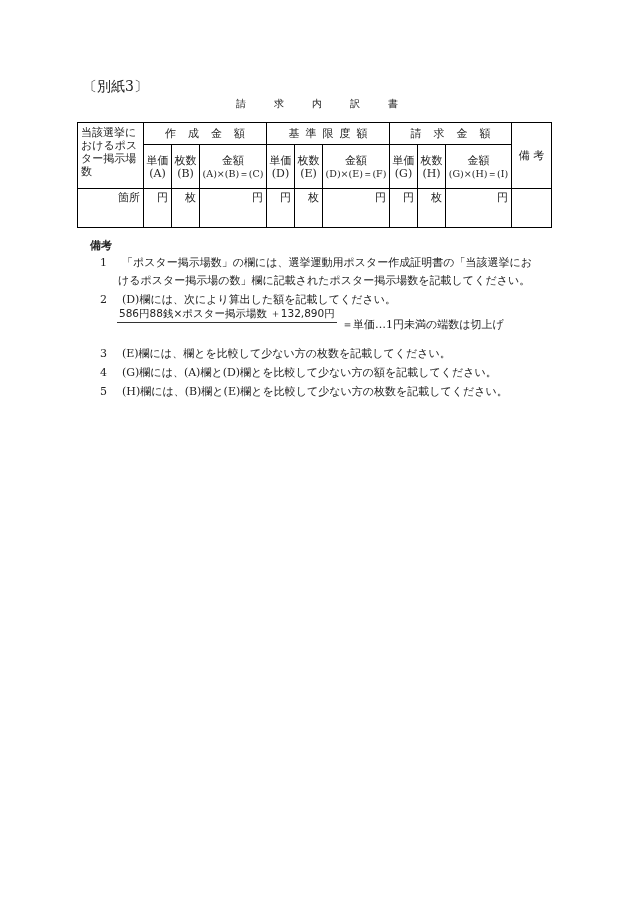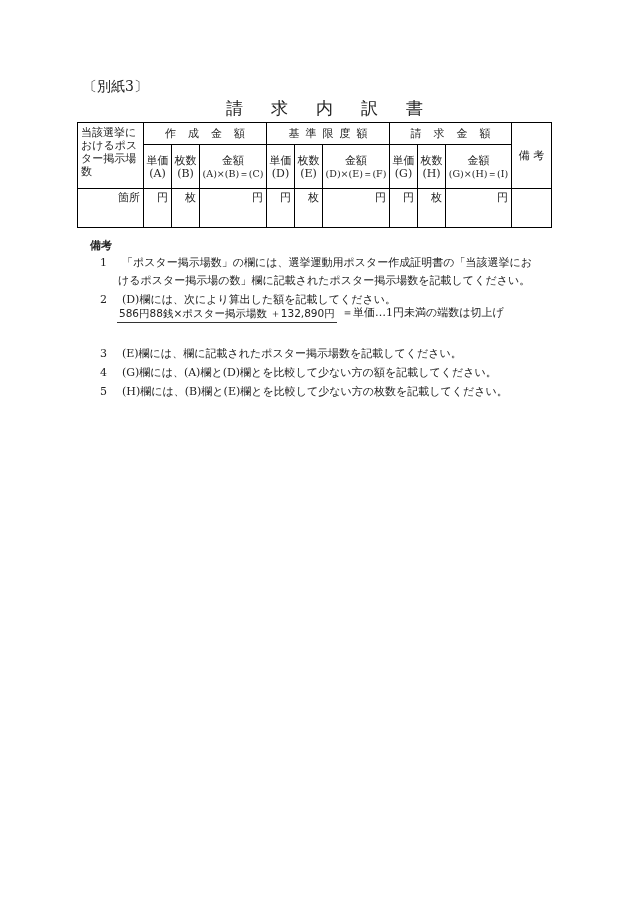--- a/index.html
+++ b/index.html
@@ -1,40 +1,40 @@
 <!DOCTYPE html>
 <html><head>
 <meta charset="utf-8">
 <style>
   html, body { margin:0; padding:0; background:#ffffff; }
   body { width:630px; height:903px; position:relative; overflow:hidden;
          font-family:"DejaVu Serif", serif; color:#222; }
   .abs { position:absolute; }
   .attach { left:83px; top:78px; font-size:14px; }
-  .title { left:226px; top:97px; font-size:17px; word-spacing:0; letter-spacing:0; }
+  .title { left:236px; top:97px; font-size:10px; word-spacing:0; letter-spacing:0; }
   .title span { display:inline-block; margin-right:28px; }
   table.req { position:absolute; left:77px; top:122px; border-collapse:collapse;
               font-size:11px; table-layout:fixed; }
   table.req td { border:1px solid #000000; padding:0; line-height:13px; vertical-align:middle; }
   .c { text-align:center; }
   .r { text-align:right; padding-right:3px !important; vertical-align:top !important; }
   .grp { letter-spacing:0; }
   .grp span { display:inline-block; margin:0 6px; }
   .rowh1 td { height:21px; }
   .rowh2 td { height:43px; }
   .rowb td { height:36px;margin-top:18px; }
   .left-head { text-align:left; padding-left:3px !important; font-size:11px; line-height:12.5px; vertical-align:top !important; padding-top:3px !important; }
   .small { font-size:9.5px; }
   .notes { left:90px; top:236px; font-size:11px; line-height:19px;font-weight:bold; }
   .note-item { position:absolute; left:100px; font-size:11px; white-space:nowrap; }
   .num { display:inline-block; width:22px; }
   .frac { position:absolute; left:117px; top:307px; font-size:11px; }
   .frac .top { display:block; text-align:left; border-bottom:1px solid #333; padding:0 2px 1px 2px; font-family:"DejaVu Sans", sans-serif; font-size:10.5px; }
   .frac .bot { display:block; text-align:center; font-family:"DejaVu Sans", sans-serif; font-size:10.5px; padding-top:1px; }
-  .eq { position:absolute; left:342px; top:305px; font-size:11px; white-space:nowrap; }
+  .eq { position:absolute; left:342px; top:317px; font-size:11px; white-space:nowrap; }
 </style>
 </head>
 <body>
 
 <div class="abs attach">〔別紙3〕</div>
 
 <div class="abs title">
   <span>請</span><span>求</span><span>内</span><span>訳</span><span style="margin-right:0">書</span>
 </div>
 
@@ -137,20 +137,20 @@
 <div class="note-item" style="top:292px">
   <span class="num">2</span><span>(D)欄には、次により算出した額を記載してください。</span>
 </div>
 
 <div class="frac">
   <span class="top">586円88銭×ポスター掲示場数 ＋132,890円</span>
 </div>
 <div class="eq">＝単価…1円未満の端数は切上げ</div>
 
 <div class="note-item" style="top:346px">
-  <span class="num">3</span><span>(E)欄には、欄に記載されたポスター掲示場数を記載してください。</span>
+  <span class="num">3</span><span>(E)欄には、欄とを比較して少ない方の枚数を記載してください。</span>
 </div>
 <div class="note-item" style="top:365px">
   <span class="num">4</span><span>(G)欄には、(A)欄と(D)欄とを比較して少ない方の額を記載してください。</span>
 </div>
 <div class="note-item" style="top:384px">
   <span class="num">5</span><span>(H)欄には、(B)欄と(E)欄とを比較して少ない方の枚数を記載してください。</span>
 </div>
 
 </body></html>

